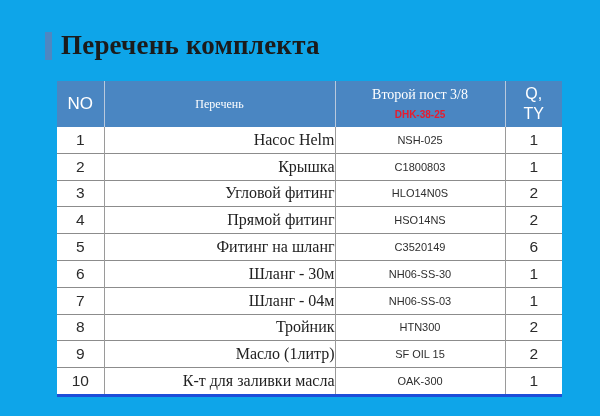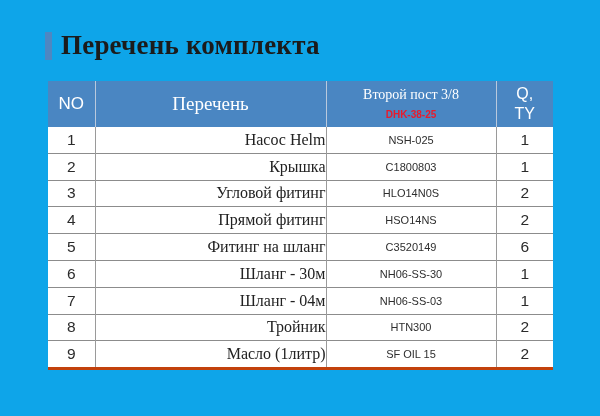--- a/index.html
+++ b/index.html
@@ -37,45 +37,45 @@
     font-size: 27px;
     font-weight: 700;
     color: #1b1b1b;
     letter-spacing: 0.2px;
     white-space: nowrap;
   }
 
   
   table.kit {
     position: absolute;
-    left: 48px;
+    left: 57px;
     top: 81px;
     width: 505px;
     border-collapse: collapse;
     table-layout: fixed;
-    border-bottom: 3px solid #c2410c;
+    border-bottom: 3px solid #1d4ed8;
   }
   table.kit th, table.kit td {
     padding: 0;
     overflow: hidden;
     white-space: nowrap;
   }
 
   
   thead th {
     background: var(--header-bg, #4a86c2);
     color: #ffffff;
     height: 46px;
     font-weight: 400;
     vertical-align: middle;
     text-align: center;
   }
   thead th + th { border-left: 1px solid #b9c9dd; }
   th.h-no { font-family: "Liberation Sans", sans-serif; font-size: 17px; }
-  th.h-name { font-family: "Liberation Serif", "DejaVu Serif", serif; font-size: 19px; }
+  th.h-name { font-family: "Liberation Serif", "DejaVu Serif", serif; font-size: 12px; }
   .h-variant-line1 {
     font-family: "Liberation Serif", "DejaVu Serif", serif;
     font-size: 14px;
     line-height: 21px;
   }
   .h-variant-line2 {
     font-family: "Liberation Sans", sans-serif;
     font-size: 10px;
     font-weight: 700;
     line-height: 19px;
@@ -208,16 +208,22 @@
     <td class="c-qty">2</td>
   </tr>
 
   <tr>
     <td class="c-no">9</td>
     <td class="c-name">Масло (1литр)</td>
     <td class="c-code">SF OIL 15</td>
     <td class="c-qty">2</td>
   </tr>
 
+  <tr>
+    <td class="c-no">10</td>
+    <td class="c-name">К-т для заливки масла</td>
+    <td class="c-code">OAK-300</td>
+    <td class="c-qty">1</td>
+  </tr>
 </tbody>
   </table>
 
 </div>
 
 </body></html>

